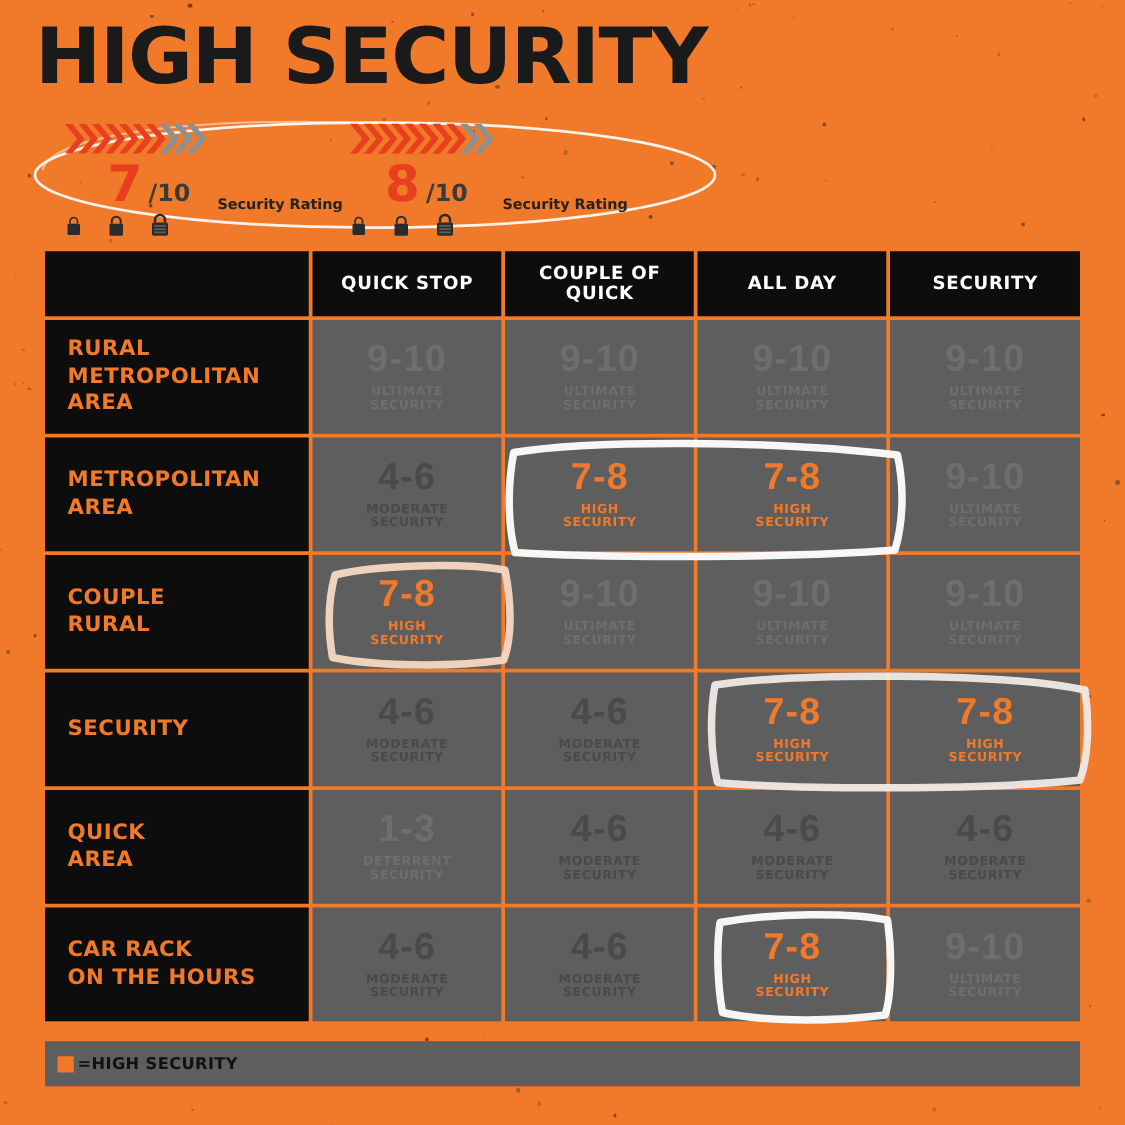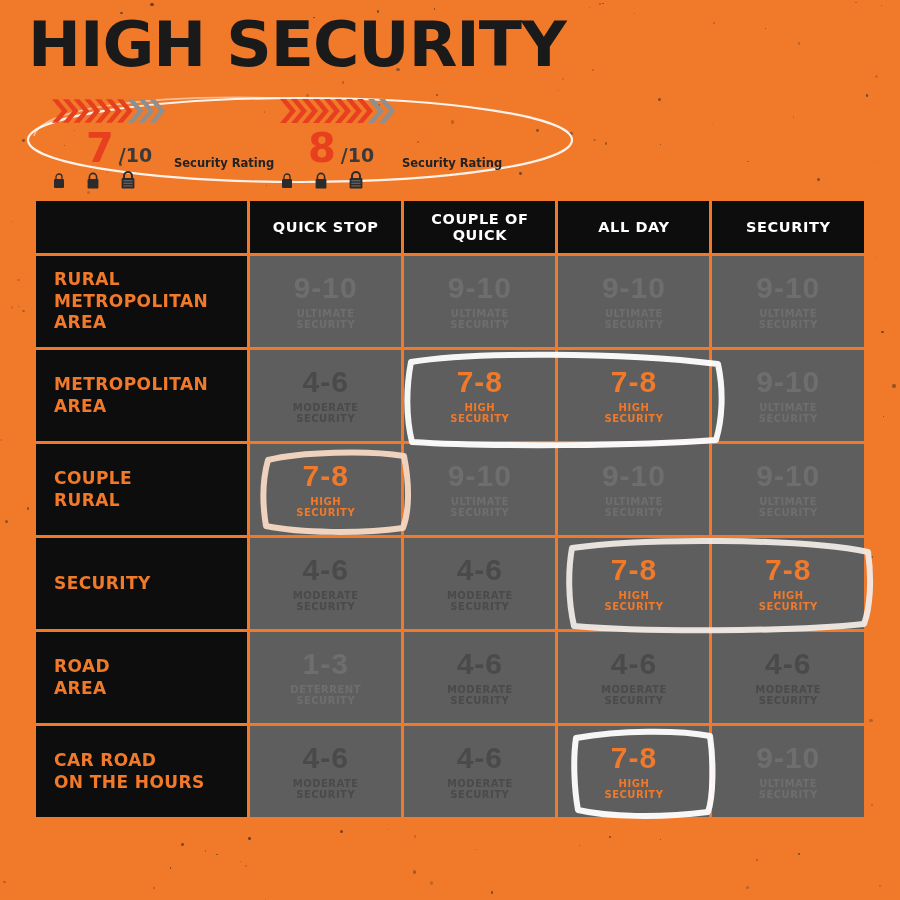--- a/index.html
+++ b/index.html
@@ -619,21 +619,21 @@
             <div class="range">7-8</div>
             <div class="desc">HIGH<br>SECURITY</div>
           </td>
           <td class="cell lvl-high">
             <div class="range">7-8</div>
             <div class="desc">HIGH<br>SECURITY</div>
           </td>
         </tr>
         <tr>
           <td class="row-hdr">
-            <span>ROAD</span>
+            <span>QUICK</span>
             <span>AREA</span>
           </td>
           <td class="cell lvl-deterrent">
             <div class="range">1-3</div>
             <div class="desc">DETERRENT<br>SECURITY</div>
           </td>
           <td class="cell lvl-moderate">
             <div class="range">4-6</div>
             <div class="desc">MODERATE<br>SECURITY</div>
           </td>
@@ -641,21 +641,21 @@
             <div class="range">4-6</div>
             <div class="desc">MODERATE<br>SECURITY</div>
           </td>
           <td class="cell lvl-moderate">
             <div class="range">4-6</div>
             <div class="desc">MODERATE<br>SECURITY</div>
           </td>
         </tr>
         <tr>
           <td class="row-hdr">
-            <span>CAR ROAD</span>
+            <span>CAR RACK</span>
             <span>ON THE HOURS</span>
           </td>
           <td class="cell lvl-moderate">
             <div class="range">4-6</div>
             <div class="desc">MODERATE<br>SECURITY</div>
           </td>
           <td class="cell lvl-moderate">
             <div class="range">4-6</div>
             <div class="desc">MODERATE<br>SECURITY</div>
           </td>
@@ -664,20 +664,24 @@
             <div class="desc">HIGH<br>SECURITY</div>
           </td>
           <td class="cell lvl-ultimate">
             <div class="range">9-10</div>
             <div class="desc">ULTIMATE<br>SECURITY</div>
           </td>
         </tr>
       </tbody>
   </table>
 
+  <div class="legend">
+    <span class="sw"></span>
+    <span class="txt">=HIGH SECURITY</span>
+  </div>
 
   <svg class="scribbles" viewBox="0 0 900 900">
     <g fill="none" stroke="#ffffff" stroke-width="6" stroke-linecap="round" stroke-linejoin="round" opacity="0.95">
 
       <path d="M411 362 C470 352 620 352 718 364 C724 392 722 420 716 440 C640 446 490 447 412 442 C406 418 406 388 411 362 Z"></path>
 
       <path d="M268 460 C300 452 368 450 404 456 C410 486 409 512 403 528 C360 534 300 533 266 526 C262 502 263 478 268 460 Z" stroke="#f7d9c3"></path>
 
       <path d="M572 548 C640 538 800 538 868 552 C872 580 870 608 864 624 C790 632 640 632 574 626 C568 600 568 570 572 548 Z" stroke="#f0eae6"></path>
 

